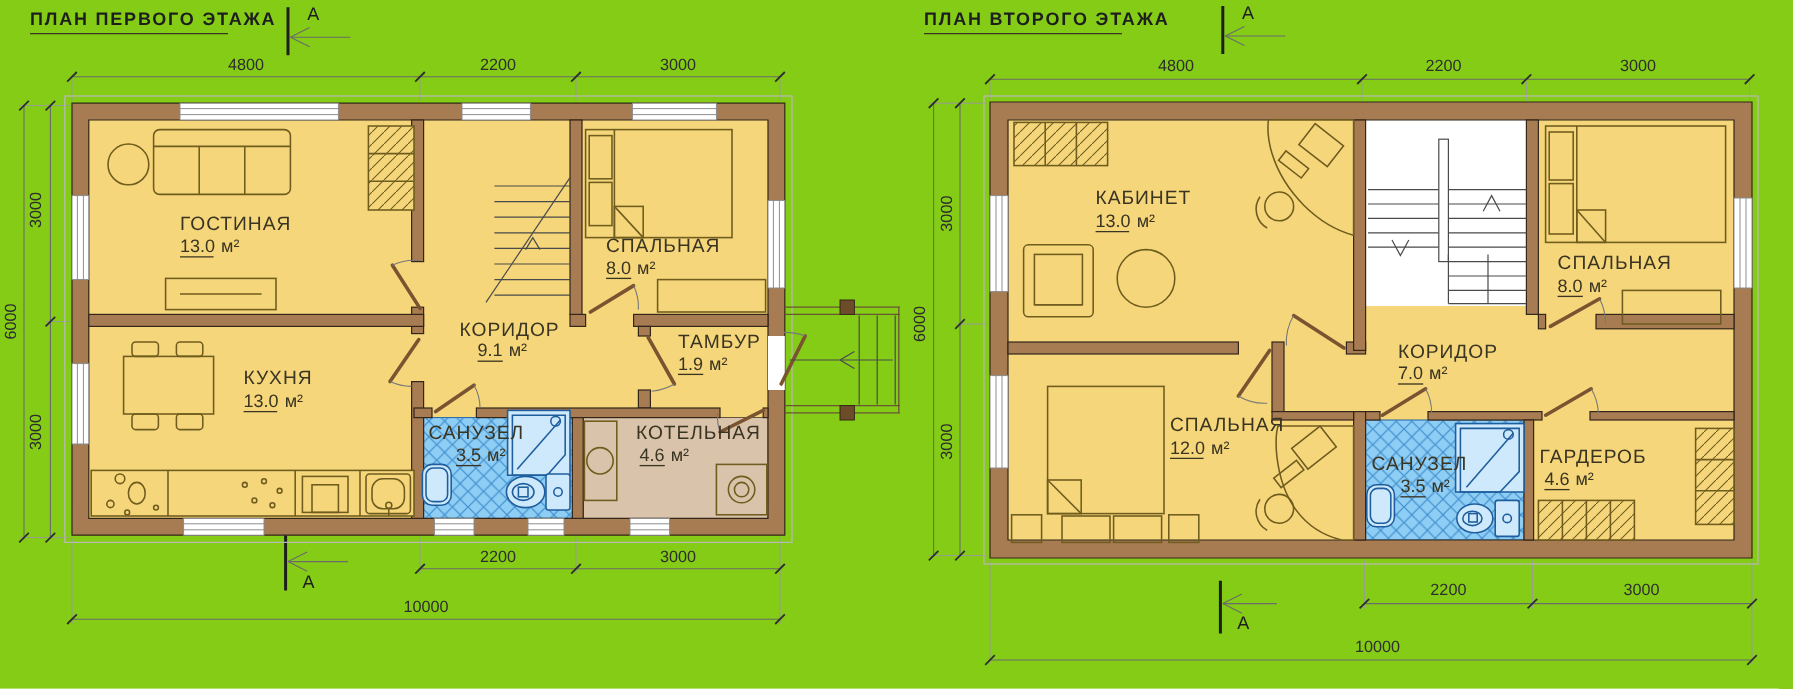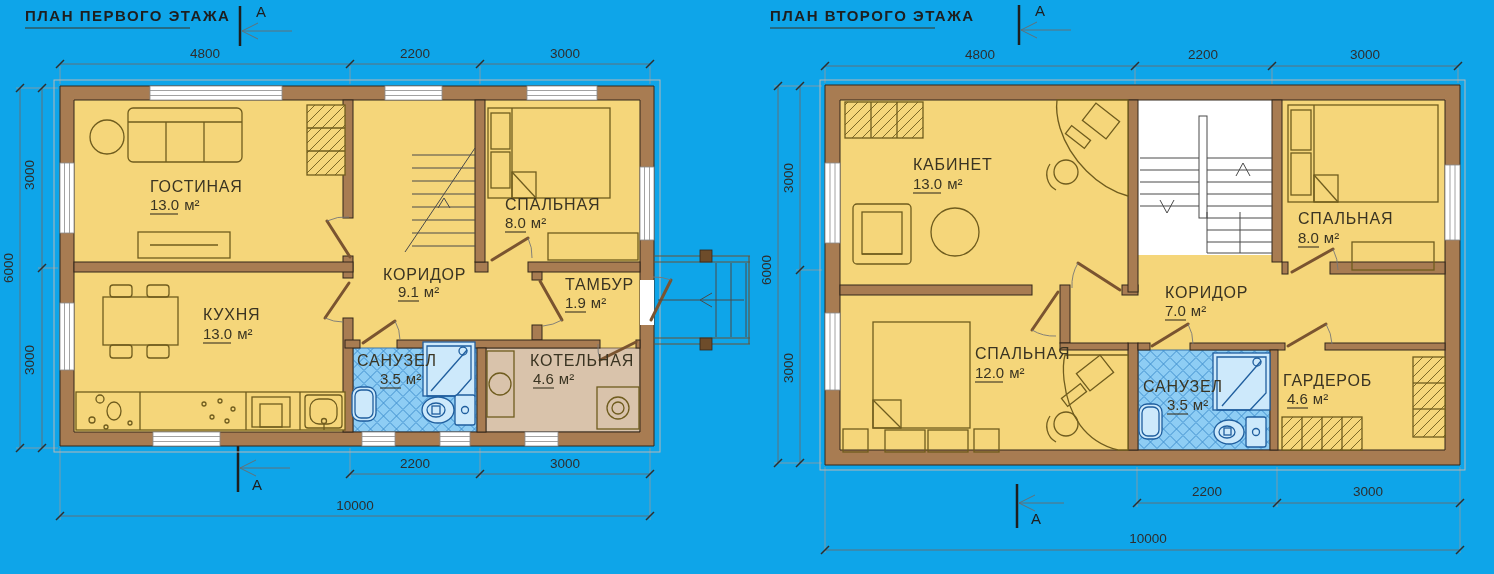--- a/index.html
+++ b/index.html
@@ -1,16 +1,16 @@
 <!DOCTYPE html>
 <html><head>
 <meta charset="utf-8">
 <style>
   html,body{margin:0;padding:0;background:#fff}
-  .canvas{position:relative;width:1494px;height:574px;background:#0ea5e9;overflow:hidden}
+  .canvas{position:relative;width:1494px;height:574px;background:#84cc16;overflow:hidden}
   svg{display:block}
   text{font-family:"Liberation Sans",sans-serif}
   .title{font-size:15px;font-weight:bold;letter-spacing:1.5px;fill:#1e1e1e}
   .rname{font-size:16px;letter-spacing:0.8px;fill:#3a3422}
   .rarea{font-size:15px;fill:#3a3422}
   .dimt{font-size:13.5px;fill:#2e2e2e;text-anchor:middle}
   .sect{font-size:15px;fill:#1e1e1e}
   .wall{fill:#a87c52;stroke:#33261a;stroke-width:1}
   .yellow{fill:#f5d67a}
   .tan{fill:#d9c3ab;stroke:#33261a;stroke-width:0.6}

